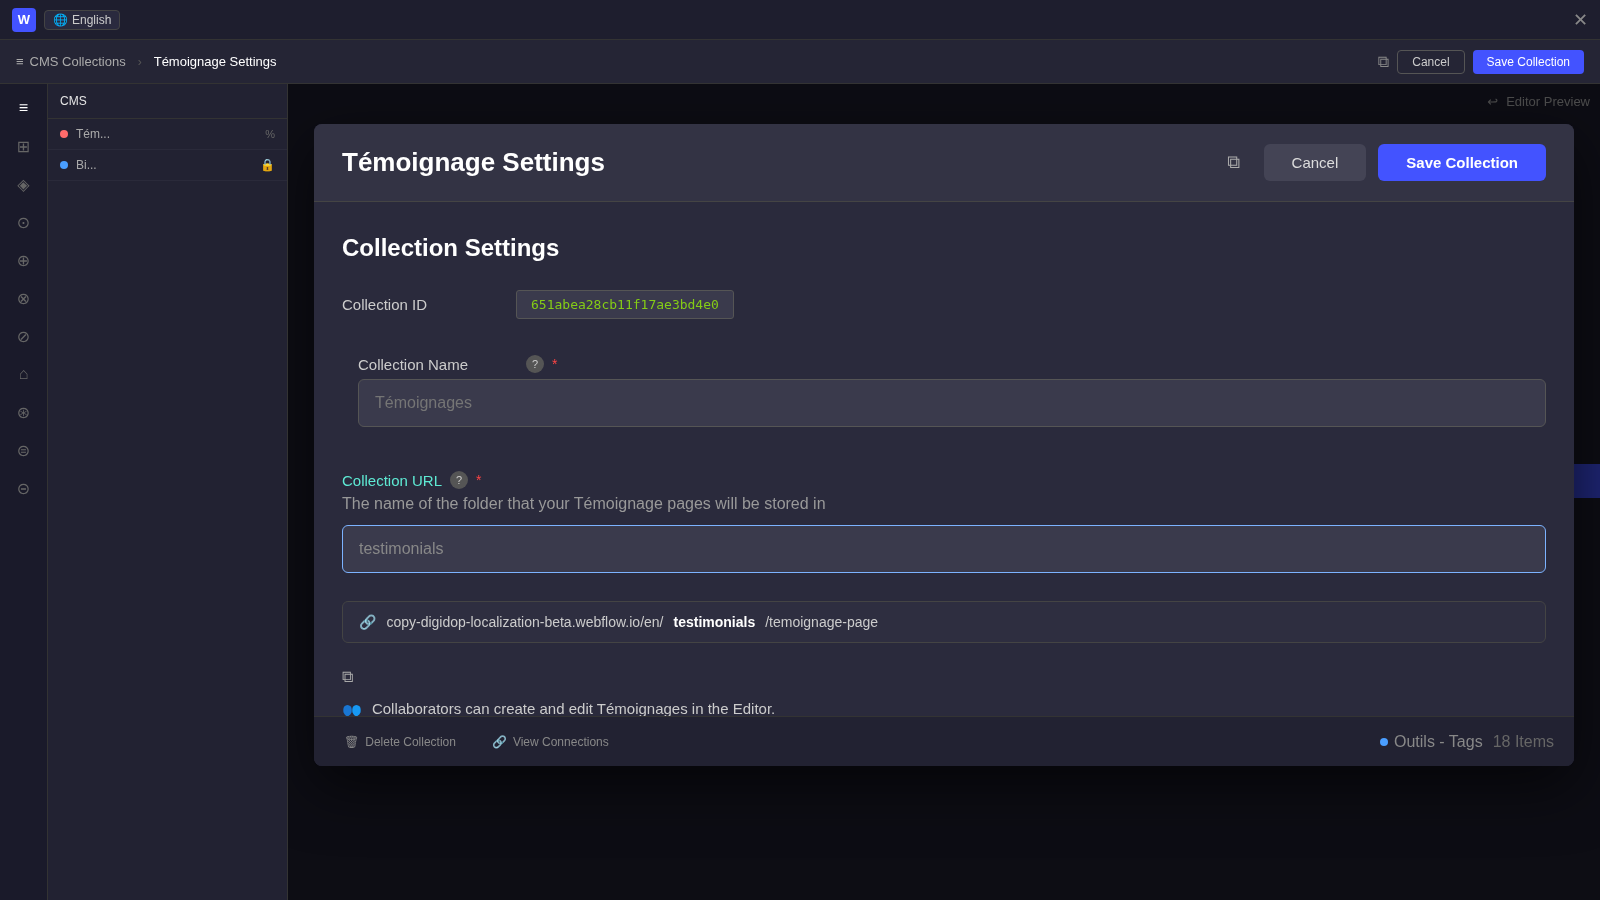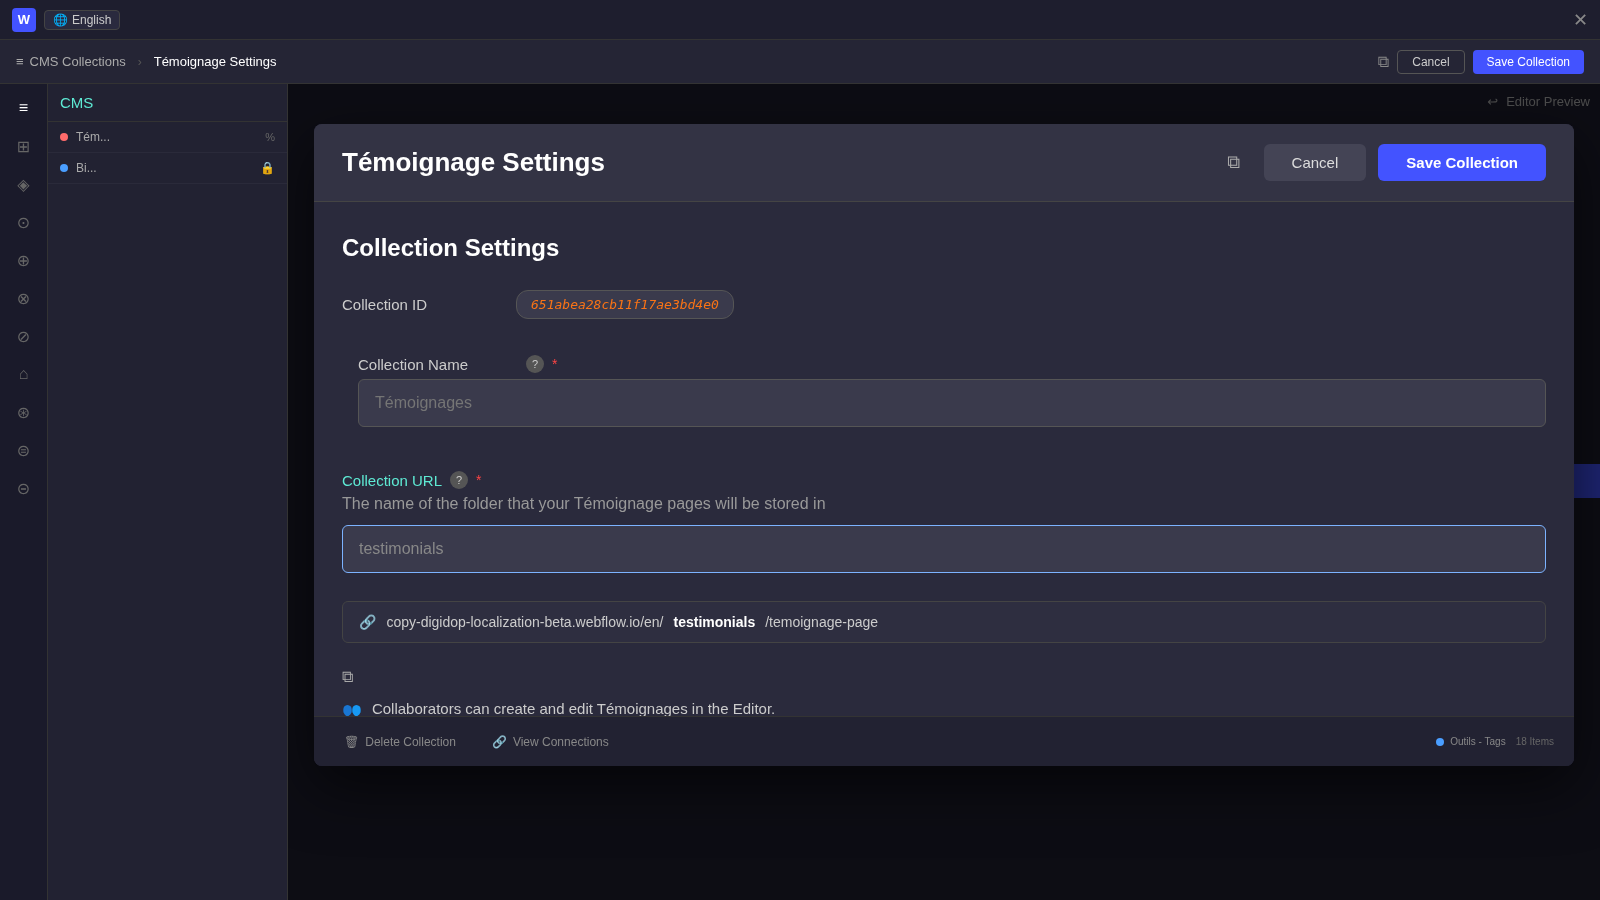--- a/index.html
+++ b/index.html
@@ -144,22 +144,22 @@
     .cms-sidebar {
       width: 240px;
       background: #222232;
       border-right: 1px solid #333;
       flex-shrink: 0;
       overflow: hidden;
       position: relative;
     }
     .cms-sidebar-header {
       padding: 10px 12px;
-      font-size: 15px;
-      color: #5eead4;
+      font-size: 12px;
+      color: #e5e5e5;
       border-bottom: 1px solid #333;
       display: flex;
       align-items: center;
       gap: 6px;
     }
     .cms-item {
       padding: 8px 12px;
       font-size: 12px;
       color: #aaa;
       display: flex;
@@ -274,26 +274,25 @@
     }
     .field-label {
       font-size: 15px;
       color: #ccc;
       font-weight: 500;
       min-width: 160px;
     }
     .field-id-value {
       background: #3a3a4c;
       border: 1px solid #555;
-      border-radius: 12px;
+      border-radius: 3px;
       padding: 6px 14px;
-      color: #f97316;
+      color: #84cc16;
       font-size: 13px;
       font-family: monospace;
-      font-style: italic;
     }
     .help-badge {
       display: inline-flex;
       align-items: center;
       justify-content: center;
       width: 18px; height: 18px;
       background: #555;
       border-radius: 50%;
       color: #ccc;
       font-size: 11px;
@@ -399,21 +398,21 @@
       font-size: 12px;
       cursor: pointer;
       padding: 4px 10px;
       border-radius: 4px;
     }
     .footer-tag-item {
       display: flex;
       align-items: center;
       gap: 6px;
       color: #888;
-      font-size: 10px;
+      font-size: 16px;
     }
     .footer-tag-dot {
       width: 8px; height: 8px;
       border-radius: 50%;
       background: #4a9eff;
     }
 
     
     .right-blue-rect {
       position: absolute;

